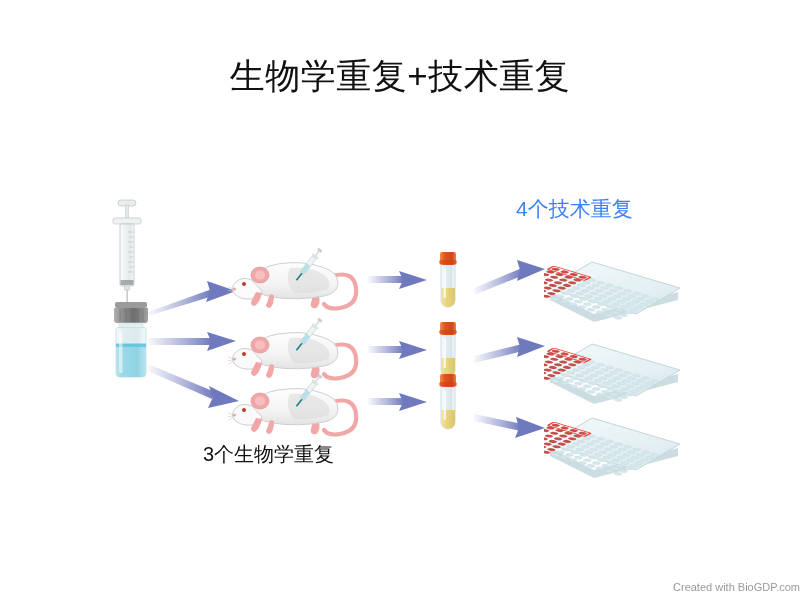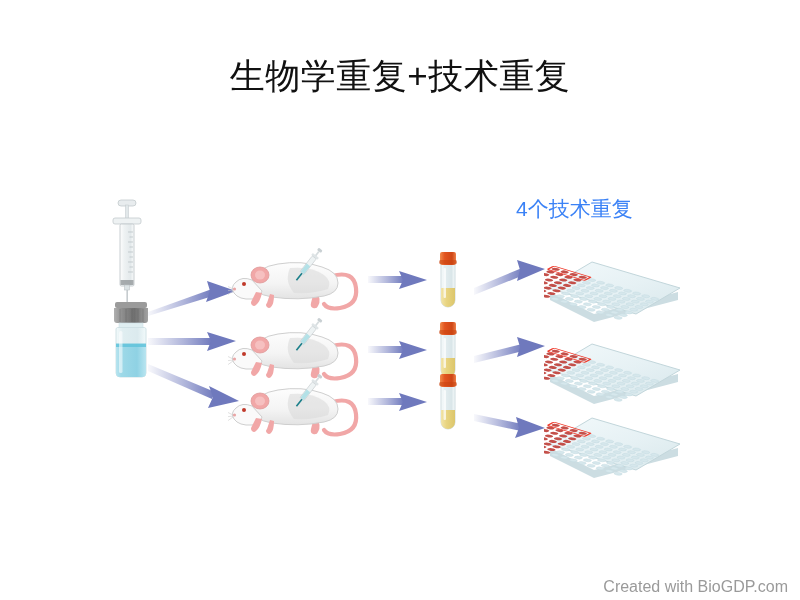--- a/index.html
+++ b/index.html
@@ -46,24 +46,25 @@
     font-size: 20px;
     line-height: 28px;
     color: #111111;
     white-space: nowrap;
   }
   #footer-credit {
     left: 0;
     top: 580px;
     width: 788px;
     text-align: right;
-    font-size: 16px;
+    font-size: 11px;
     line-height: 14px;
     color: #9a9a9a;
     white-space: nowrap;
+    padding-left: 12px;
   }
 
   
   .art { display: block; }
 </style>
 </head>
 <body>
 
 <div id="canvas">
 
@@ -681,16 +682,17 @@
           <circle cx="9" cy="67" r="3.4"></circle>
           <circle cx="18" cy="67" r="3.4"></circle>
           <circle cx="27" cy="67" r="3.4"></circle>
       </g>
       <rect x="-5" y="-1.5" width="37" height="11" fill="none" stroke="#ef3b2c" stroke-width="1.8" rx="1.5"></rect>
     </g>
   </svg>
 
   <div class="abs" id="label-technical">4个技术重复</div>
 
+  <div class="abs" id="label-biological">3个生物学重复</div>
 
   <div class="abs" id="footer-credit">Created with BioGDP.com</div>
 
 </div>
 
 </body></html>

